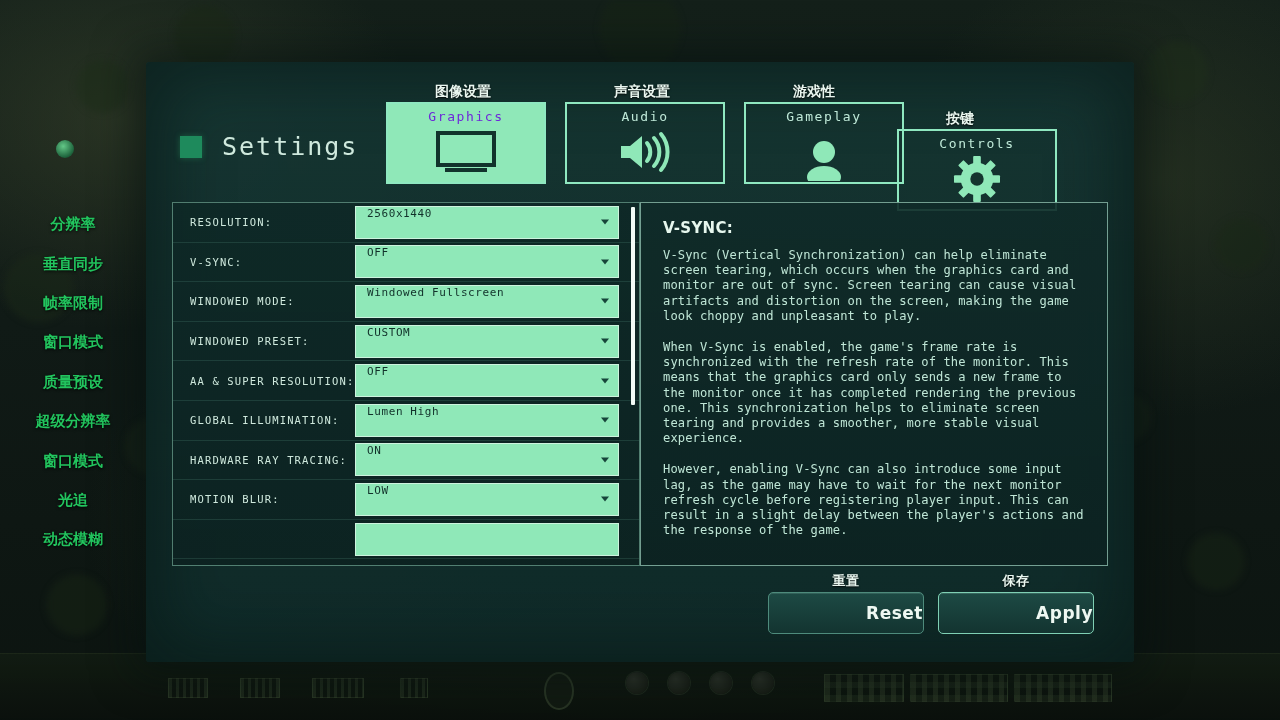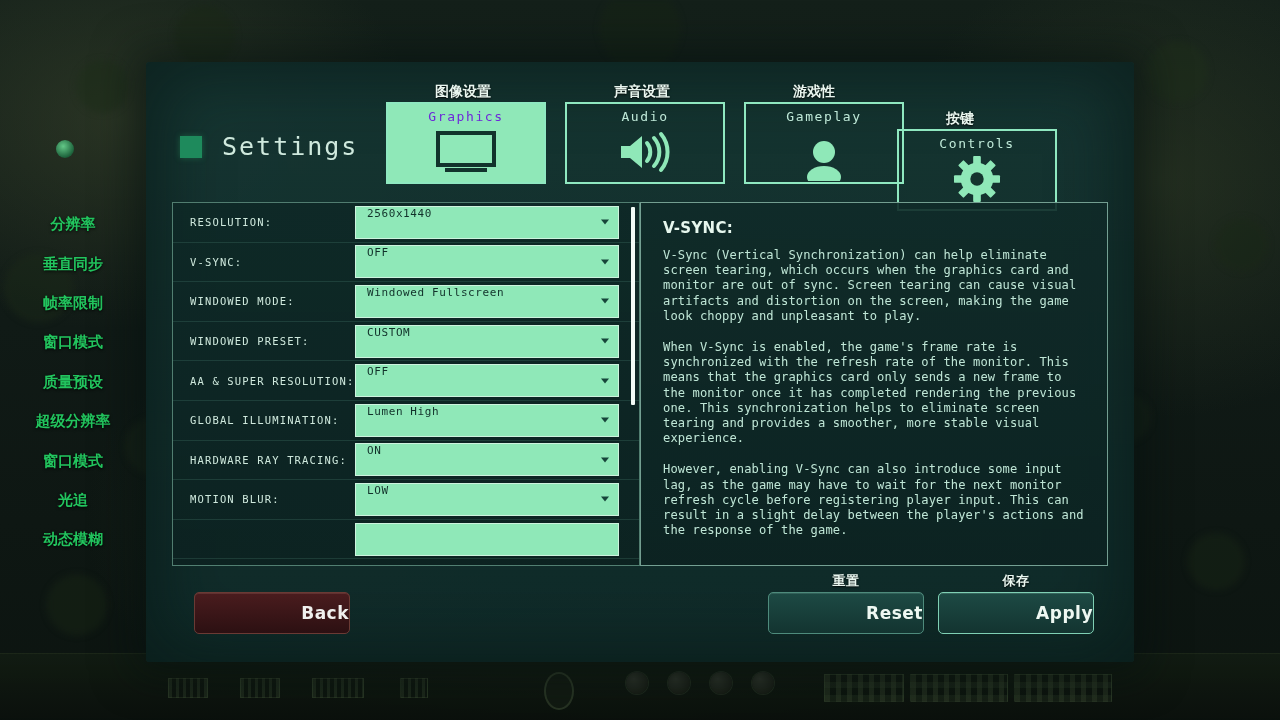--- a/index.html
+++ b/index.html
@@ -362,23 +362,20 @@
 
     <div id="desc-panel">
       <div id="desc-title">V-SYNC:</div>
       <p class="para">V-Sync (Vertical Synchronization) can help eliminate screen tearing, which occurs when the graphics card and monitor are out of sync. Screen tearing can cause visual artifacts and distortion on the screen, making the game look choppy and unpleasant to play.</p>
       <p class="para">When V-Sync is enabled, the game's frame rate is synchronized with the refresh rate of the monitor. This means that the graphics card only sends a new frame to the monitor once it has completed rendering the previous one. This synchronization helps to eliminate screen tearing and provides a smoother, more stable visual experience.</p>
       <p class="para">However, enabling V-Sync can also introduce some input lag, as the game may have to wait for the next monitor refresh cycle before registering player input. This can result in a slight delay between the player's actions and the response of the game.</p>
     </div>
   </div>
 
   <div id="footer">
-    <div class="btn" id="btn-back">
-      <span>Back</span>
-    </div>
     <div class="btn" id="btn-reset">
       <span class="btn-cn">重置</span>
       <span>Reset</span>
     </div>
     <div class="btn" id="btn-apply">
       <span class="btn-cn">保存</span>
       <span>Apply</span>
     </div>
   </div>
 

